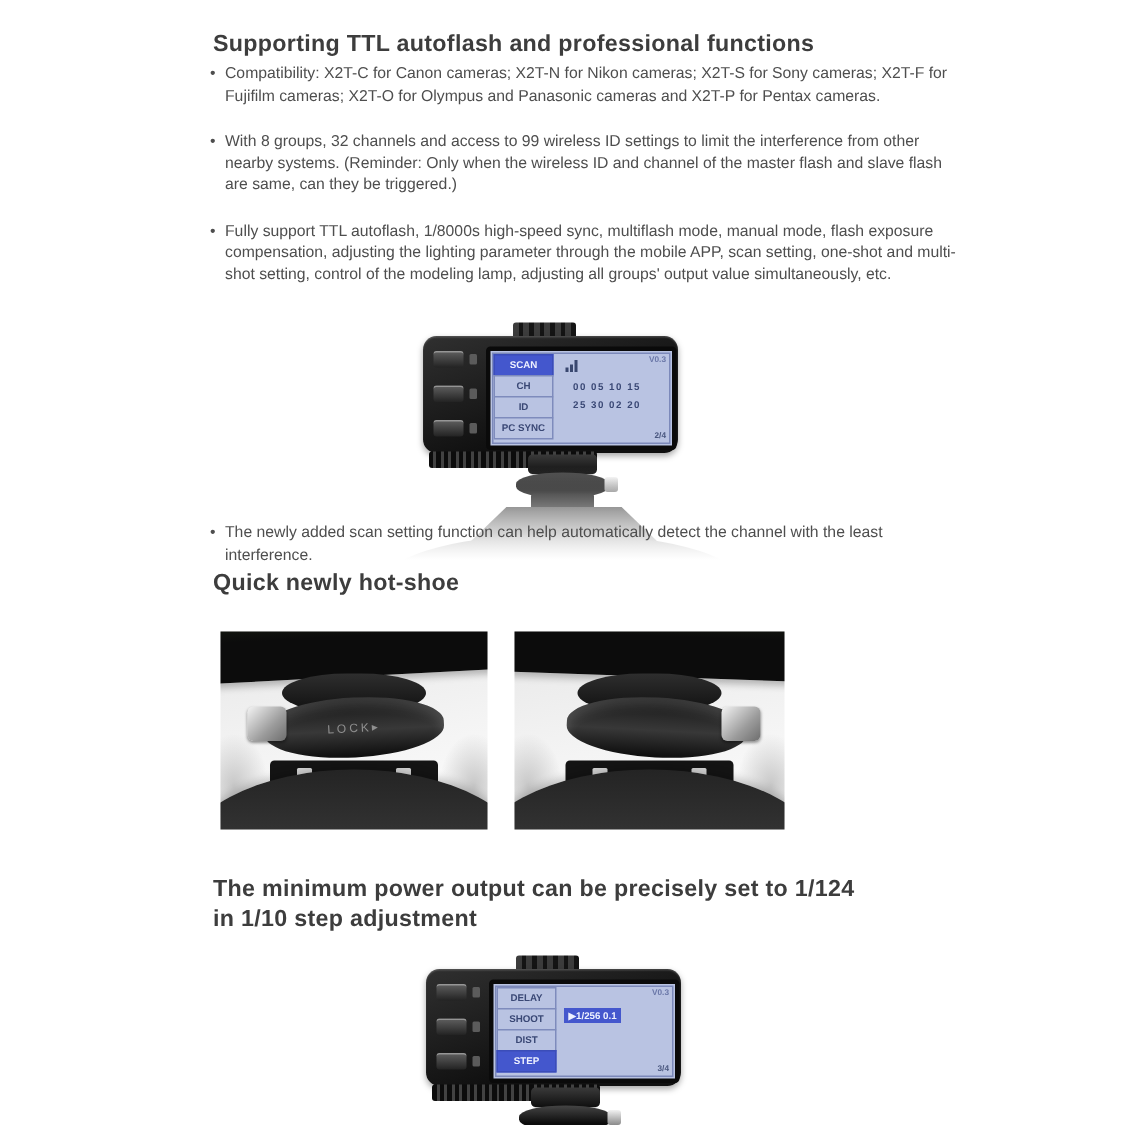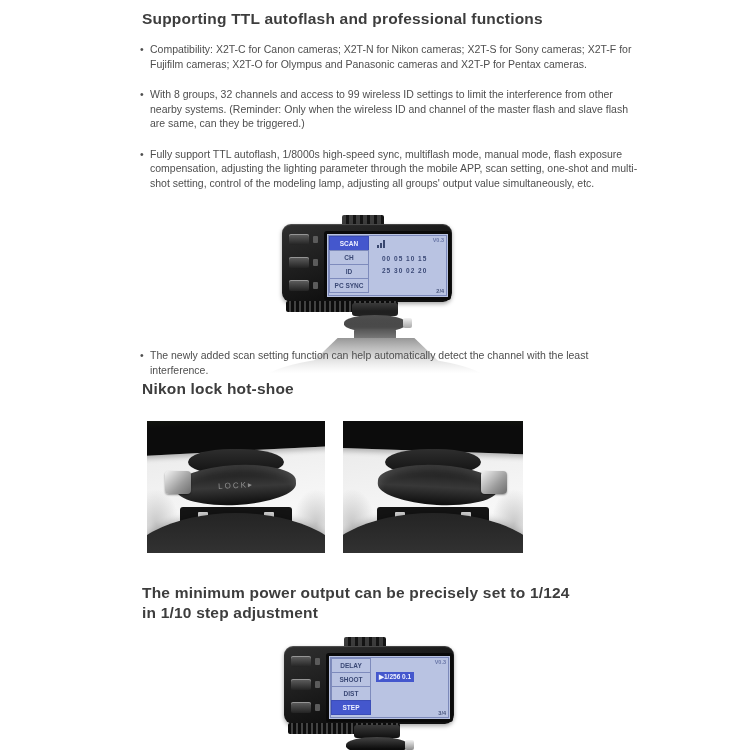--- a/index.html
+++ b/index.html
@@ -2,21 +2,21 @@
 <html><head>
 <meta charset="utf-8">
 <style>
   html,body{margin:0;padding:0;background:#ffffff;}
   .page{position:relative;width:750px;height:750px;background:#ffffff;overflow:hidden;
         font-family:"Liberation Sans", sans-serif;}
 
   
   .h-big{position:absolute;left:142px;margin:0;font-size:15.5px;font-weight:bold;
          color:#3d3d3d;letter-spacing:.2px;}
-  #h1{top:10px;text-align:center;}
+  #h1{top:21px;text-align:center;}
   #h2{top:380px;}
   #h3{top:583px;max-width:445px;line-height:20px;}
   .bullets{position:absolute;left:140px;width:505px;margin:0;padding:0;list-style:none;}
   .bullets li{display:flex;margin:0 0 16px 0;font-size:10.5px;line-height:14.5px;color:#4e4e4e;}
   .bullets .dot{width:10px;flex:0 0 10px;color:#4e4e4e;}
   #blist1{top:42px;}
   #blist2{top:348px;z-index:6;}
 
   
   .fig{position:absolute;}
@@ -169,21 +169,21 @@
     </div>
   </div>
 
   <ul id="blist2" class="bullets">
     <li>
       <span class="dot">•</span>
       <span>The newly added scan setting function can help automatically detect the channel with the least interference.</span>
     </li>
   </ul>
 
-  <h2 id="h2" class="h-big">Nikon lock hot-shoe</h2>
+  <h2 id="h2" class="h-big">Quick newly hot-shoe</h2>
 
   <div id="photoA" class="photo">
     <div class="flashbase"></div>
     <div class="ringtop"></div>
     <div class="lockring">
       <span class="lock-label">LOCK▸</span>
     </div>
     <div class="latch"></div>
     <div class="shoeplate">
         <i></i>

